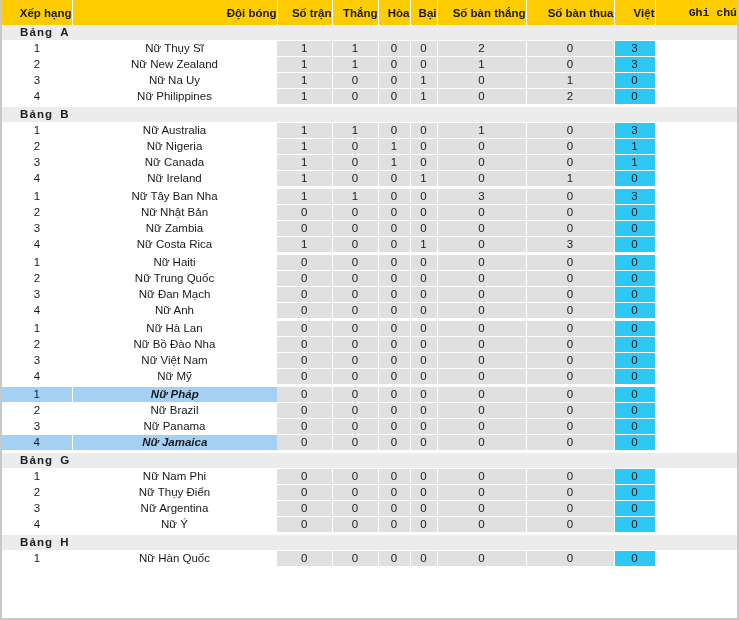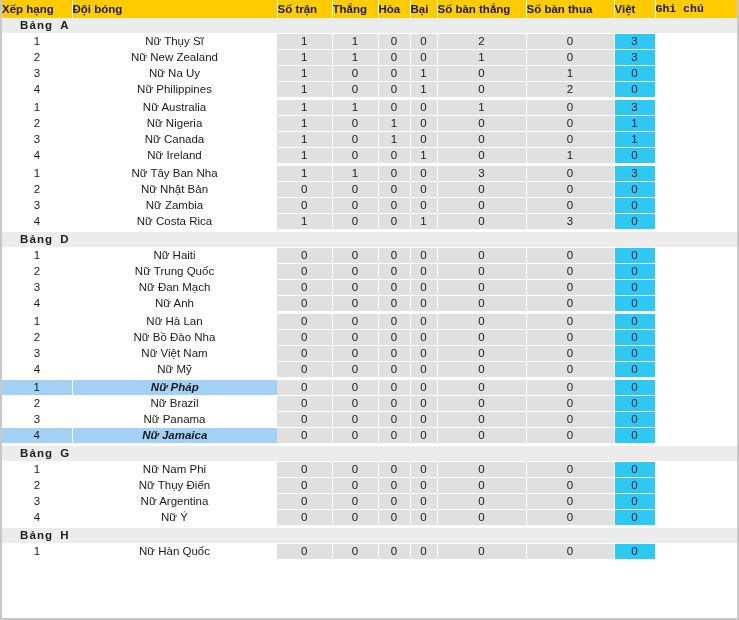--- a/index.html
+++ b/index.html
@@ -32,24 +32,24 @@
     font-size: 11.5px;
     color: #1a1a1a;
   }
 
   
   tr.head-row th {
     background: #ffcc00;
     color: #1a1a1a;
     font-weight: bold;
     font-size: 11.5px;
-    height: 18px;
+    height: 25px;
     line-height: 18px;
     padding: 0;
-    text-align: left;
+    text-align: right;
     border-right: 1px solid #ffffff;
     white-space: nowrap;
     overflow: hidden;
   }
   tr.head-row th.last-head { border-right: none; font-family: Liberation Mono, monospace; }
 
   
   tr.group-row td {
     background: #ececec;
     height: 15px;
@@ -177,20 +177,23 @@
           <td class="c-num">0</td>
           <td class="c-num">1</td>
           <td class="c-num">0</td>
           <td class="c-num">2</td>
           <td class="c-pts">0</td>
           <td class="c-note"></td>
         </tr>
         <tr class="gap-row">
           <td colspan="10"></td>
         </tr>
+        <tr class="group-row">
+          <td colspan="10"><span class="group-label"><span>Bảng</span><span class="g-letter">B</span></span></td>
+        </tr>
         <tr class="team-row">
           <td class="c-rank">1</td>
           <td class="c-team">Nữ Australia</td>
           <td class="c-num">1</td>
           <td class="c-num">1</td>
           <td class="c-num">0</td>
           <td class="c-num">0</td>
           <td class="c-num">1</td>
           <td class="c-num">0</td>
           <td class="c-pts">3</td>
@@ -278,23 +281,20 @@
           <td class="c-num">0</td>
           <td class="c-num">0</td>
           <td class="c-num">1</td>
           <td class="c-num">0</td>
           <td class="c-num">3</td>
           <td class="c-pts">0</td>
           <td class="c-note"></td>
         </tr>
         <tr class="gap-row">
           <td colspan="10"></td>
-        </tr>
-        <tr class="group-row">
-          <td colspan="10"><span class="group-label"><span>Bảng</span><span class="g-letter">D</span></span></td>
         </tr>
         <tr class="team-row">
           <td class="c-rank">1</td>
           <td class="c-team">Nữ Haiti</td>
           <td class="c-num">0</td>
           <td class="c-num">0</td>
           <td class="c-num">0</td>
           <td class="c-num">0</td>
           <td class="c-num">0</td>
           <td class="c-num">0</td>

